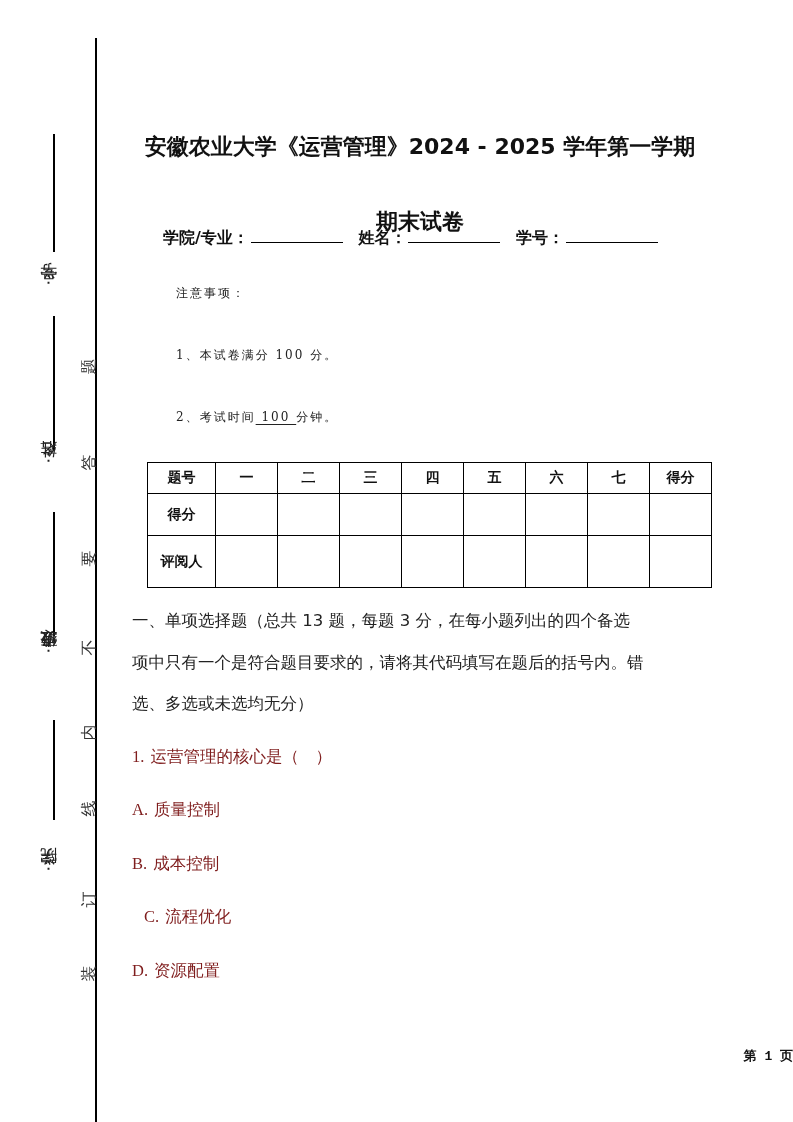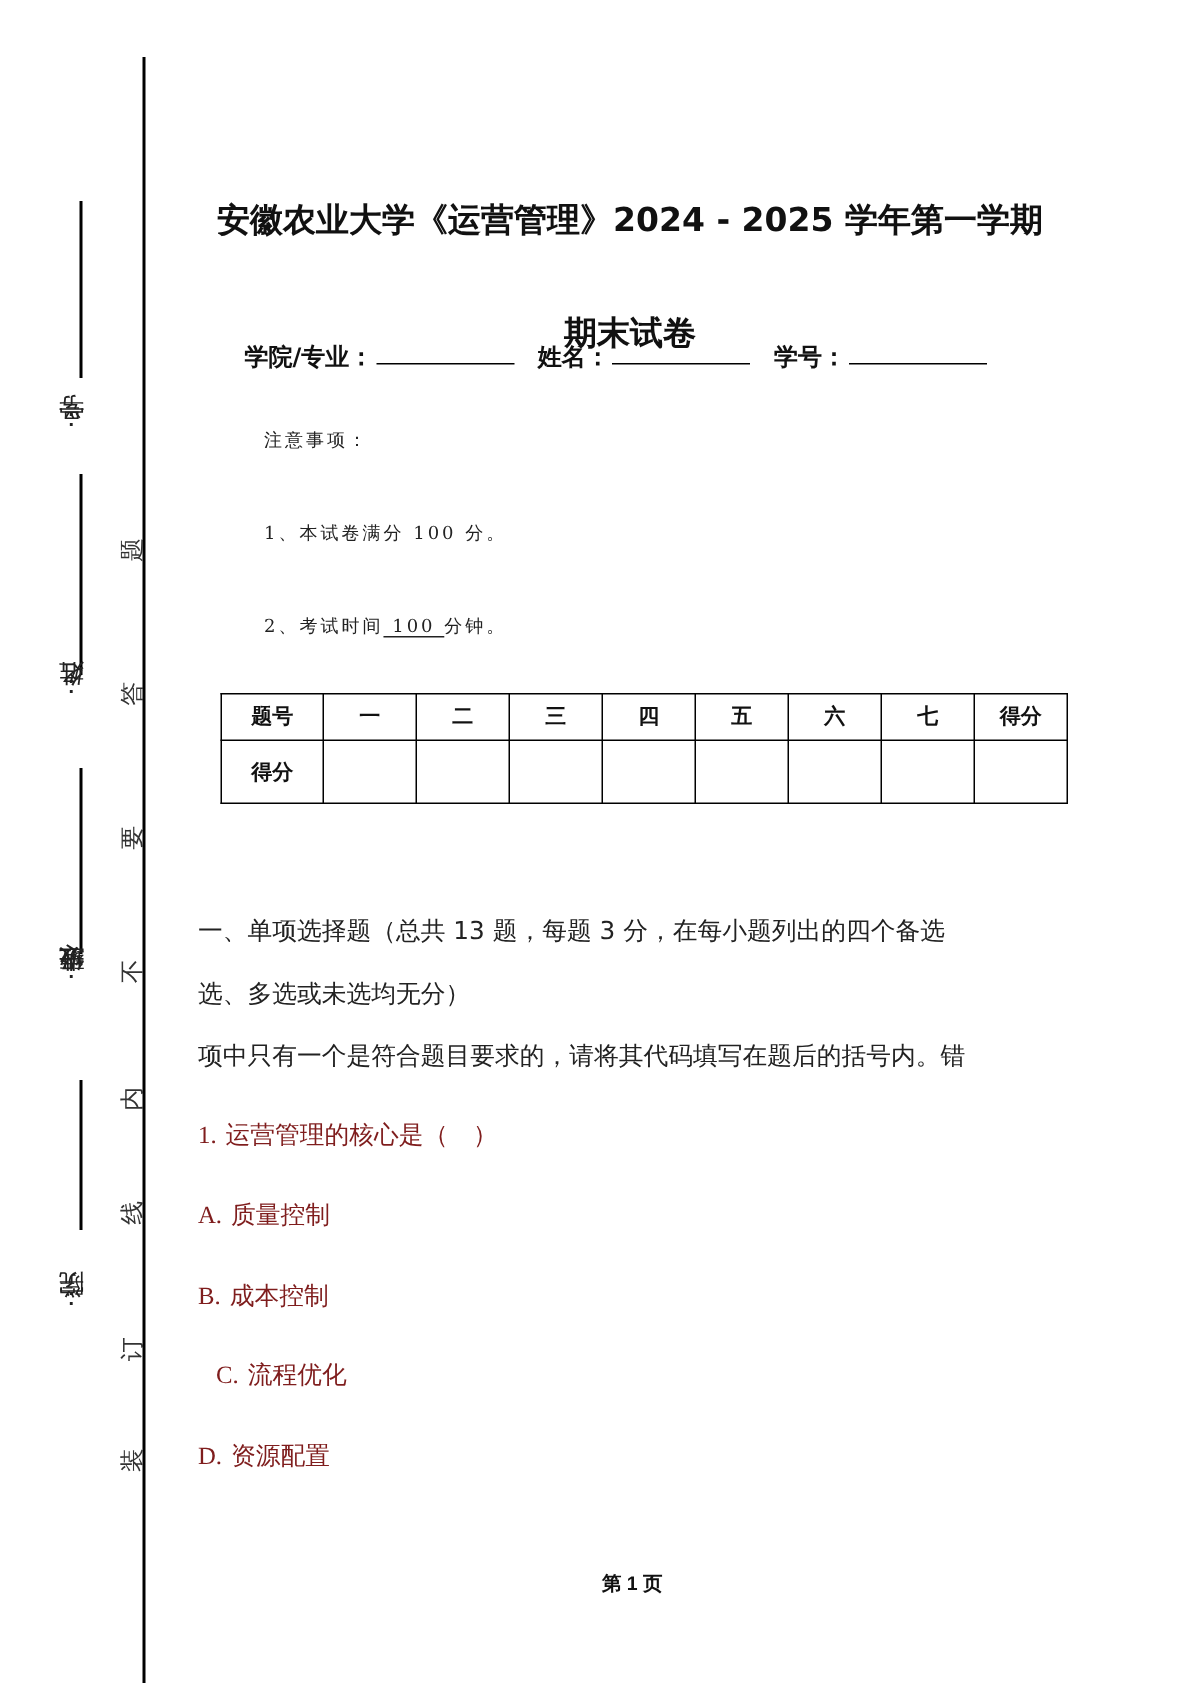--- a/index.html
+++ b/index.html
@@ -32,22 +32,22 @@
   table.score td.c { width: 61px; }
   tr.r1 td { height: 30px; }
   tr.r2 td { height: 41px; }
   tr.r3 td { height: 51px; }
 
   .section { position: absolute; left: 132px; width: 580px; font-family: "DejaVu Sans", sans-serif;
              font-size: 16.5px; line-height: 41.5px; color: #222; top: 600px; }
   .q { position: absolute; left: 132px; font-family: "DejaVu Sans", sans-serif; font-size: 16.5px; color: #7f1d1d; white-space: nowrap; }
   .q .lead { font-family: "Liberation Serif", serif; margin-right: 6px; }
 
-  .footer { position: absolute; top: 1047px; left: 0; width: 793px; text-align: center;
-            font-family: Liberation Sans, sans-serif; font-weight: bold; font-size: 13px; padding-left: 50px; box-sizing: border-box; }
+  .footer { position: absolute; top: 1047px; left: 0; width: 793px; text-align: right;
+            font-family: Liberation Mono, monospace; font-weight: bold; font-size: 13px; padding-left: 50px; box-sizing: border-box; }
 </style>
 </head>
 <body>
 
 <div class="bind-line"></div>
 
 <div class="field-line" style="top:134px;height:118px;"></div>
 <div class="vlabel" style="left:36px;top:272px;">学号：</div>
 <div class="field-line" style="top:316px;height:152px;"></div>
 <div class="vlabel" style="left:36px;top:450px;">姓名：</div>
@@ -95,27 +95,38 @@
     <td>得分</td>
     <td class="c"></td>
     <td class="c"></td>
     <td class="c"></td>
     <td class="c"></td>
     <td class="c"></td>
     <td class="c"></td>
     <td class="c"></td>
     <td class="c"></td>
   </tr>
+  <tr class="r3">
+    <td>评阅人</td>
+    <td class="c"></td>
+    <td class="c"></td>
+    <td class="c"></td>
+    <td class="c"></td>
+    <td class="c"></td>
+    <td class="c"></td>
+    <td class="c"></td>
+    <td class="c"></td>
+  </tr>
 </tbody>
   </table>
 
 <div class="section">
   <div style="white-space:nowrap;">一、单项选择题（总共  13  题，每题  3  分，在每小题列出的四个备选</div>
+  <div style="white-space:nowrap;">项中只有一个是符合题目要求的，请将其代码填写在题后的括号内。错</div>
   <div style="white-space:nowrap;">选、多选或未选均无分）</div>
-  <div style="white-space:nowrap;">项中只有一个是符合题目要求的，请将其代码填写在题后的括号内。错</div>
 </div>
 
 <div class="q" style="top:746px;"><span class="lead">1.</span><span>运营管理的核心是（　）</span></div>
 <div class="q" style="top:799px;"><span class="lead">A.</span><span>质量控制</span></div>
 <div class="q" style="top:853px;"><span class="lead">B.</span><span>成本控制</span></div>
 <div class="q" style="top:906px;margin-left:12px;"><span class="lead">C.</span><span>流程优化</span></div>
 <div class="q" style="top:960px;"><span class="lead">D.</span><span>资源配置</span></div>
 
 <div class="footer">第 1 页</div>
 

